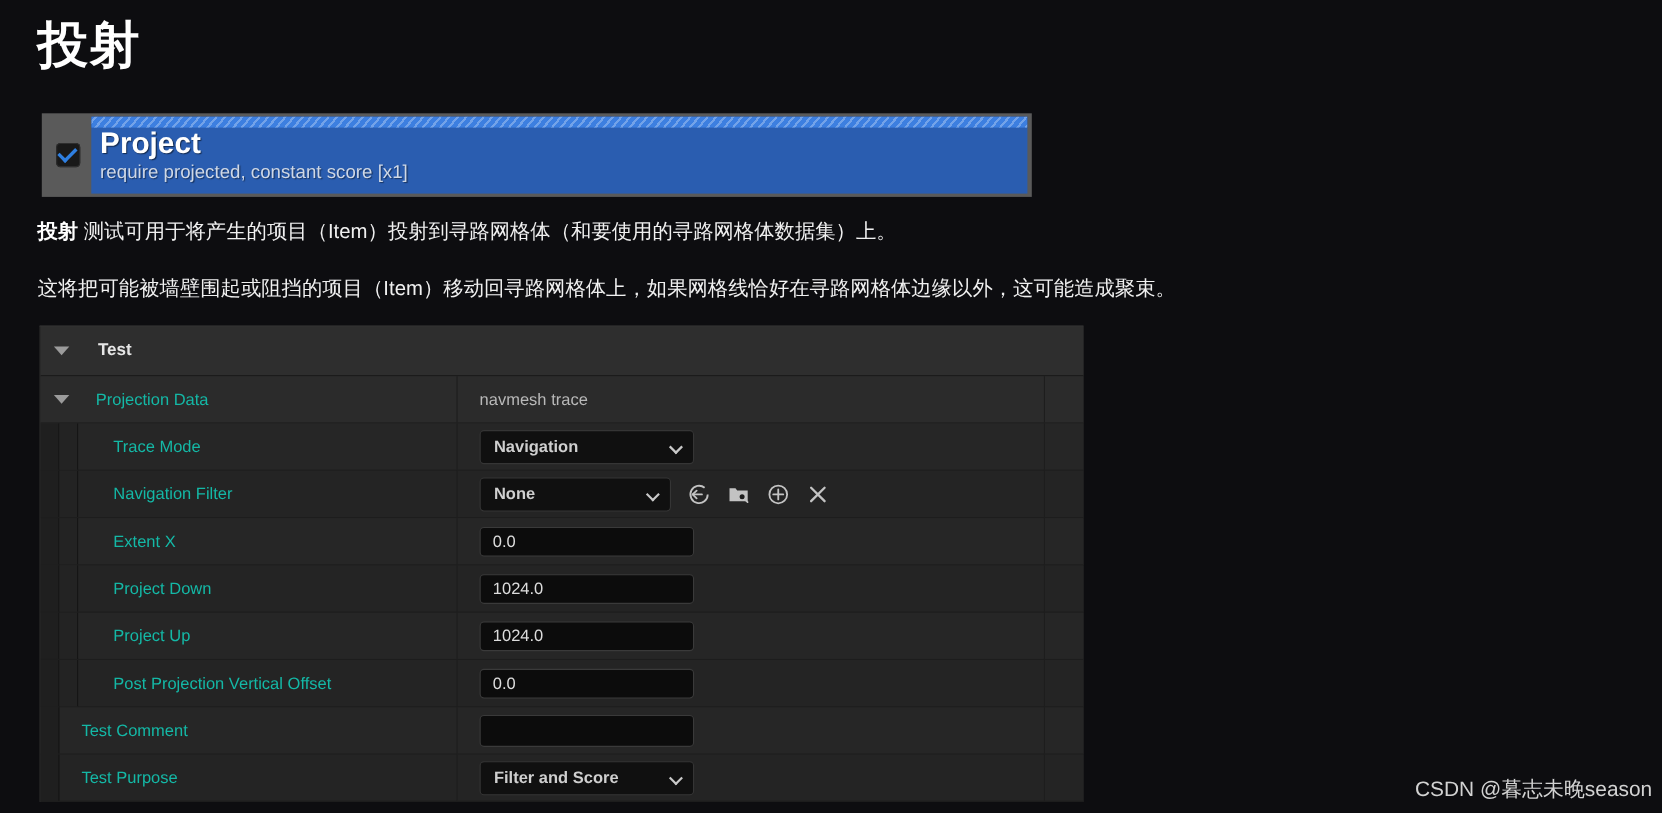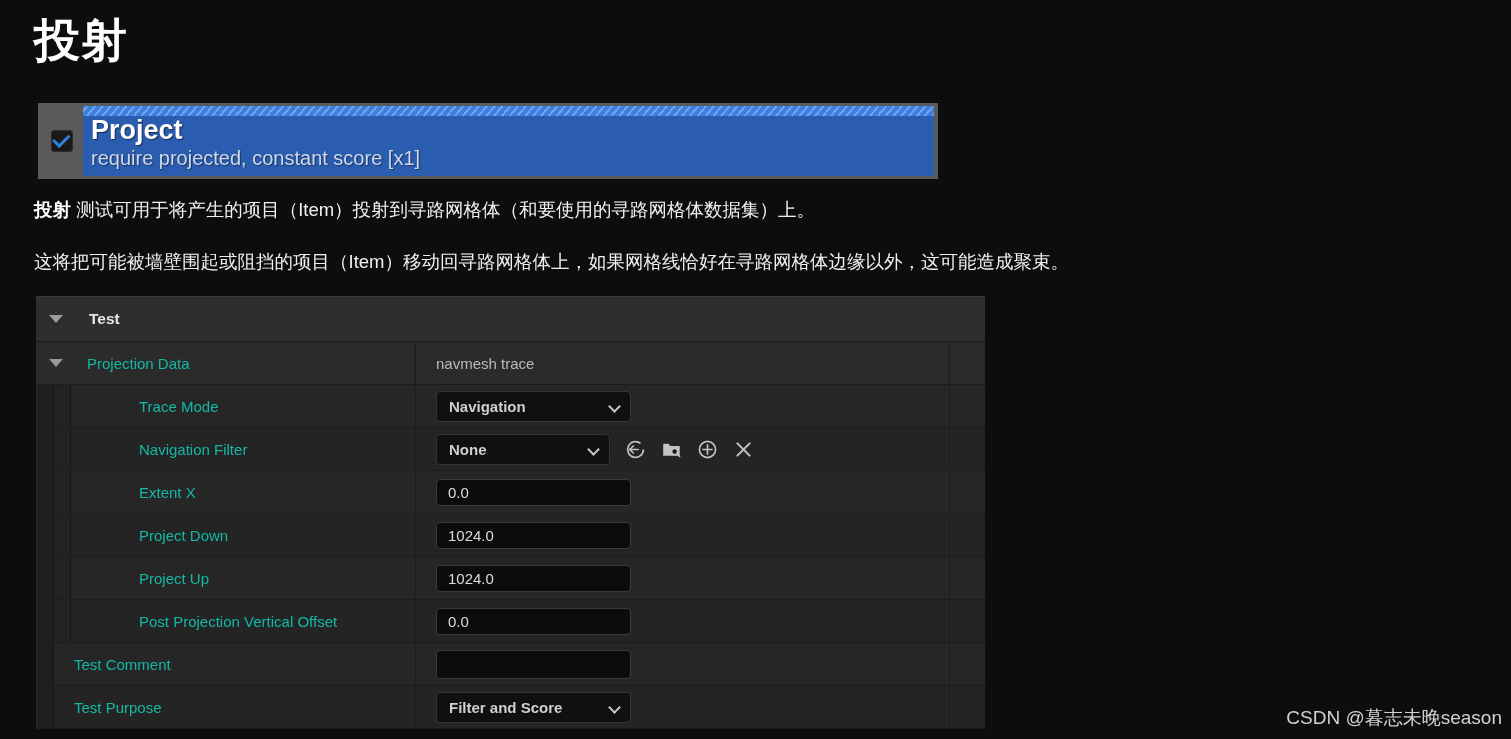--- a/index.html
+++ b/index.html
@@ -92,21 +92,21 @@
     font-size: 27px;
     font-weight: 700;
     color: #ffffff;
     text-shadow: 1px 1px 1px rgba(0,0,0,0.55);
     line-height: 1;
   }
   .node-sub {
     position: absolute;
     left: 8px;
     top: 42px;
-    font-size: 20px;
+    font-size: 17px;
     color: #cfd8e6;
     text-shadow: 1px 1px 1px rgba(0,0,0,0.45);
     line-height: 1;
   }
 
   
   .para {
     position: absolute;
     left: 34px;
     font-size: 18.5px;
@@ -187,21 +187,21 @@
     color: #14b8a6;
     white-space: nowrap;
   }
   .drow.cat .label {
     color: #e6e6e6;
     font-weight: 700;
     font-size: 15.5px;
   }
   .label.ind0 { margin-left: 16px; }
   .label.ind1 { margin-left: 14px; }
-  .label.ind2 { margin-left: 68px; }
+  .label.ind2 { margin-left: 32px; }
   .label.ind3 { margin-left: 20px; }
 
   .value-cell {
     flex: 1 1 auto;
     display: flex;
     align-items: center;
     padding-left: 20px;
     box-sizing: border-box;
     border-right: 1px solid #1d1d1d;
   }

